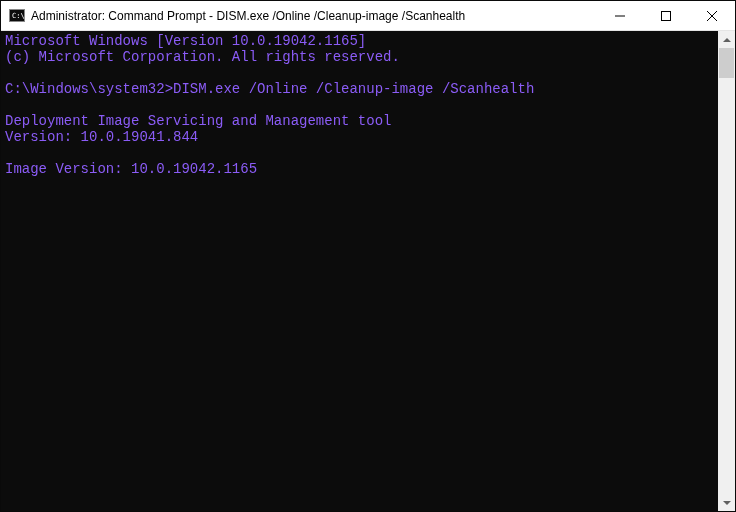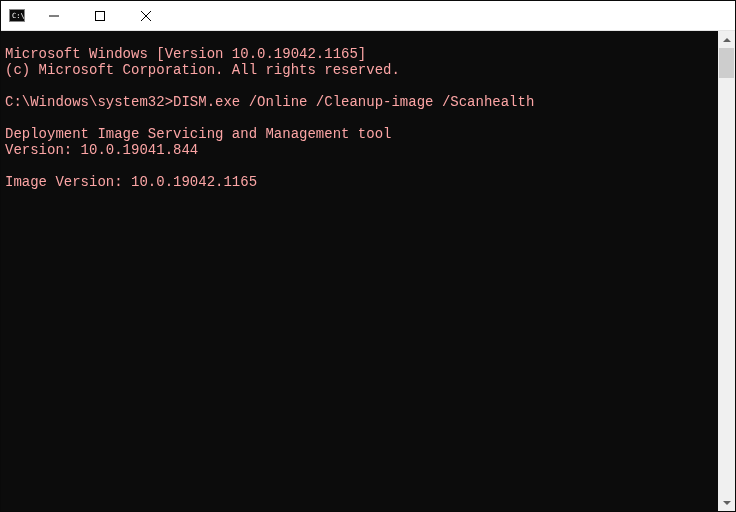--- a/index.html
+++ b/index.html
@@ -57,25 +57,25 @@
     .win-btn svg { display: block; }
     .client {
       flex: 1;
       display: flex;
       background: #0c0c0c;
       min-height: 0;
     }
     .console {
       flex: 1;
       background: #0c0c0c;
-      color: #fca5a5;
+      color: #8b5cf6;
       font-family: Consolas, "Courier New", monospace;
       font-size: 14px;
       line-height: 16px;
-      padding: 15px 4px;
+      padding: 2px 4px;
       white-space: pre;
       overflow: hidden;
     }
     .scrollbar {
       width: 17px;
       background: #f0f0f0;
       position: relative;
       flex-shrink: 0;
     }
     .scroll-up, .scroll-down {
@@ -108,20 +108,21 @@
 <body>
 
 <div class="window">
   <div class="titlebar">
     <span class="app-icon">
       <svg width="16" height="16" viewBox="0 0 16 16">
         <rect x="0.5" y="1.5" width="15" height="12" fill="#0c0c0c" stroke="#888" stroke-width="1"></rect>
         <text x="3" y="9.5" font-family="Consolas,monospace" font-size="7" fill="#fff">C:\</text>
       </svg>
     </span>
+    <span class="title-text">Administrator: Command Prompt - DISM.exe  /Online /Cleanup-image /Scanhealth</span>
     <div class="win-controls">
       <div class="win-btn">
         <svg width="10" height="10" viewBox="0 0 10 10">
             <line x1="0" y1="5" x2="10" y2="5" stroke="#000" stroke-width="1"></line>
           </svg>
       </div>
       <div class="win-btn">
         <svg width="10" height="10" viewBox="0 0 10 10">
             <rect x="0.5" y="0.5" width="9" height="9" fill="none" stroke="#000" stroke-width="1"></rect>
           </svg>

